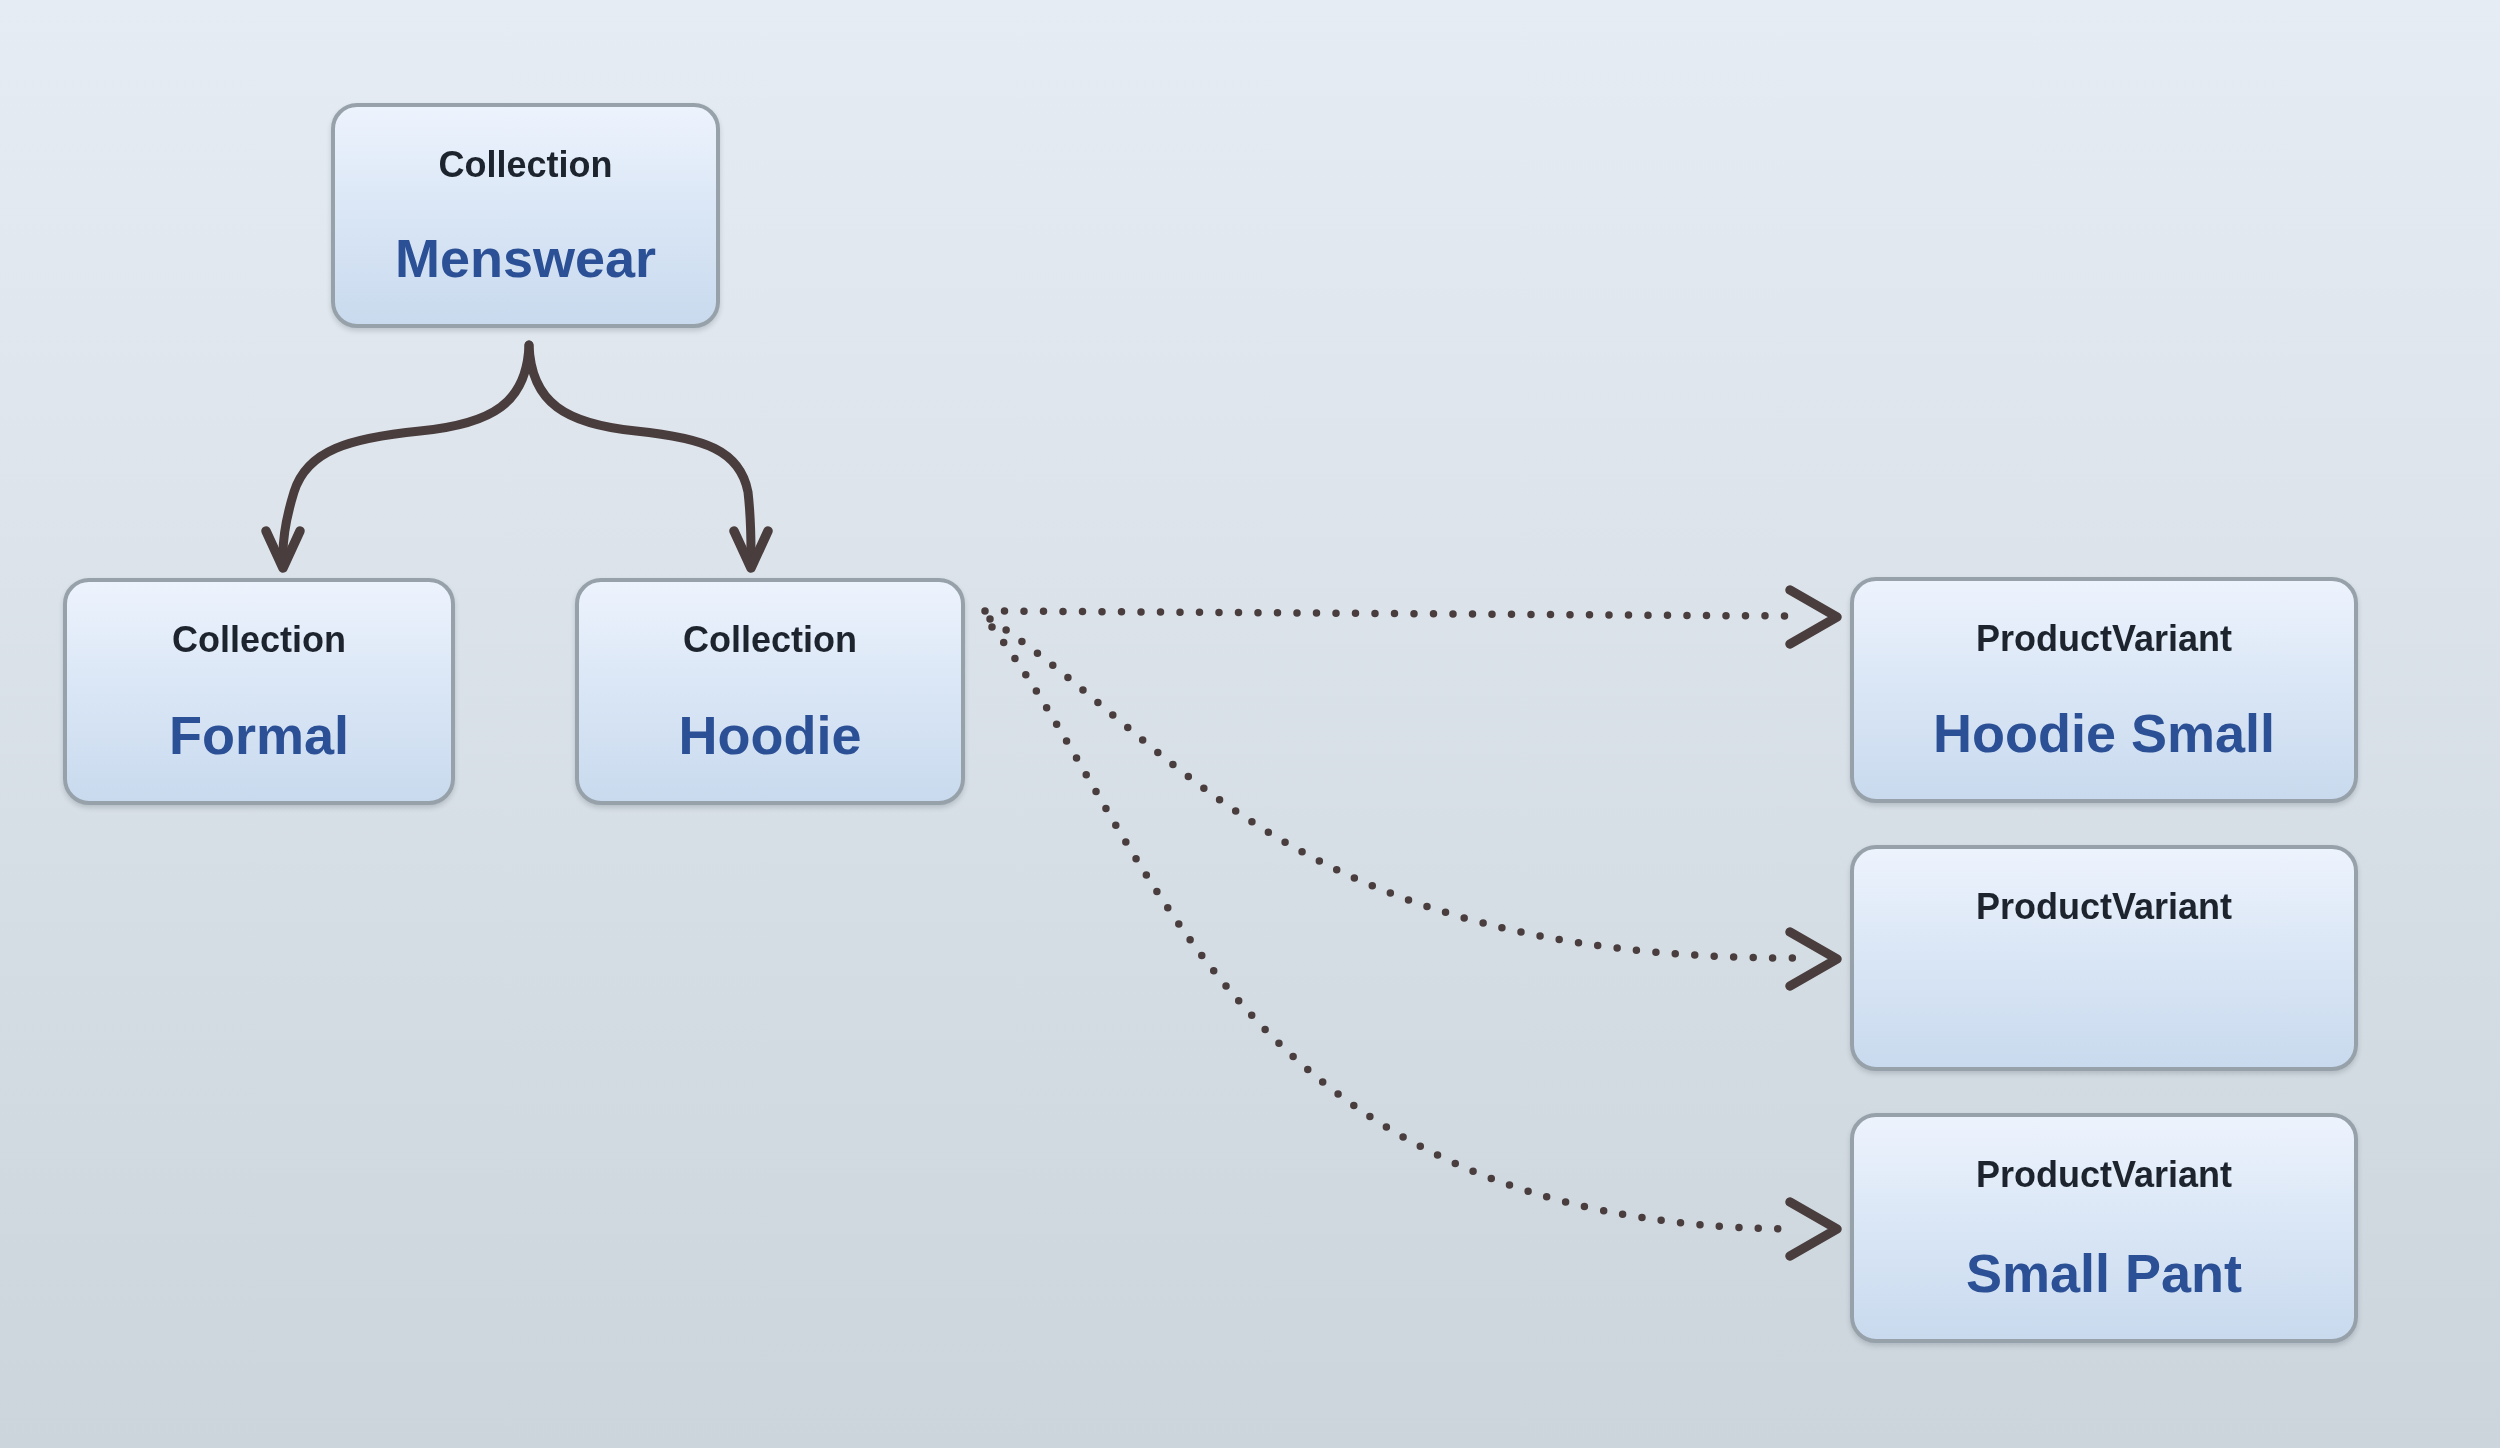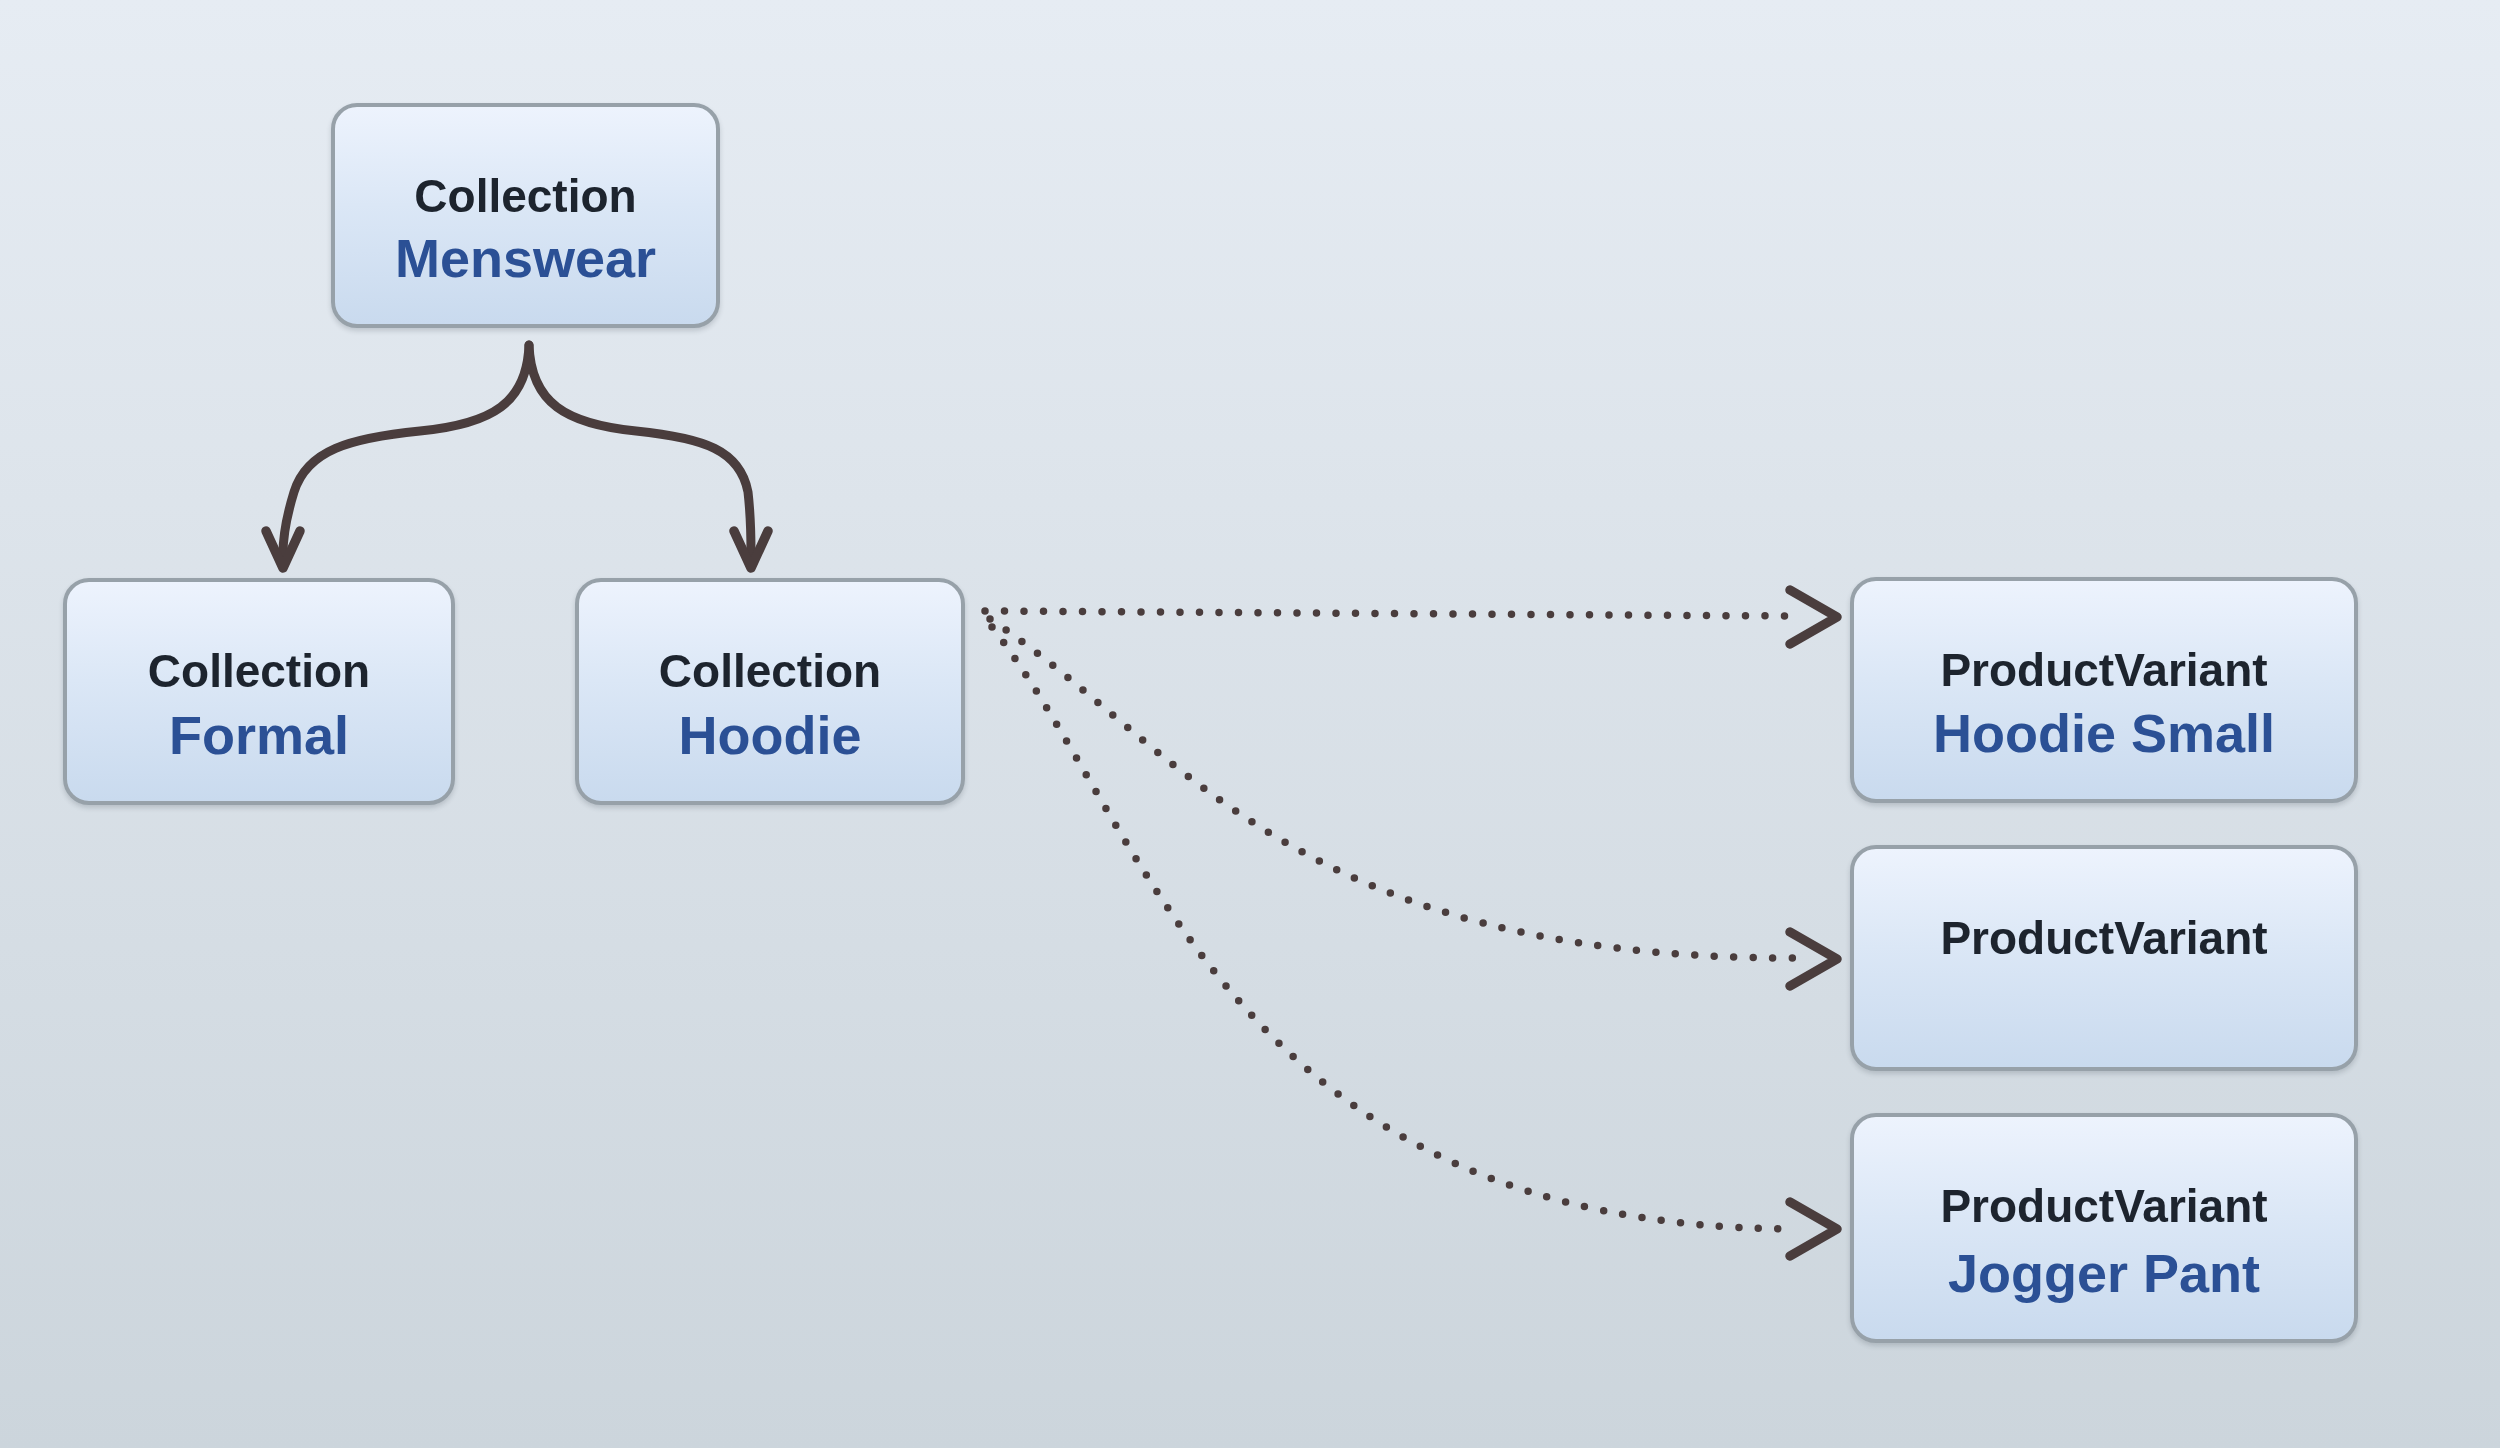--- a/index.html
+++ b/index.html
@@ -25,22 +25,22 @@
   .node {
     position: absolute; box-sizing: border-box;
     border: 4px solid var(--box-border, #97a1a9);
     border-radius: 26px;
     background: linear-gradient(180deg, var(--box-fill-top, #edf3fd) 0%, #dbe7f6 45%, var(--box-fill-bottom, #c9daee) 100%);
     box-shadow: 0 3px 5px rgba(40, 50, 60, 0.18);
     display: flex; flex-direction: column; justify-content: space-between;
     align-items: center; padding: 30px 4px 38px 4px;
   }
   .node .type {
-    color: var(--title-text, #1d242e); font-size: 46px; font-weight: 700;
-    line-height: 56px; white-space: nowrap; margin-top: 31px;
+    color: var(--title-text, #1d242e); font-size: 36px; font-weight: 700;
+    line-height: 56px; white-space: nowrap;
   }
   .node .label {
     color: var(--value-text, #2b5095); font-size: 54px; font-weight: 700;
     line-height: 56px; white-space: nowrap;
   }
 </style>
 </head>
 <body>
 
 <div class="canvas">
@@ -92,16 +92,16 @@
     <div class="type">ProductVariant</div>
     <div class="label">Hoodie Small</div>
   </div>
 
   <div class="node" style="left:1850px; top:845px; width:508px; height:226px;">
     <div class="type">ProductVariant</div>
   </div>
 
   <div class="node" style="left:1850px; top:1113px; width:508px; height:230px;">
     <div class="type">ProductVariant</div>
-    <div class="label">Jogger Pant</div>
+    <div class="label">Small Pant</div>
   </div>
 
 </div>
 
 </body></html>

